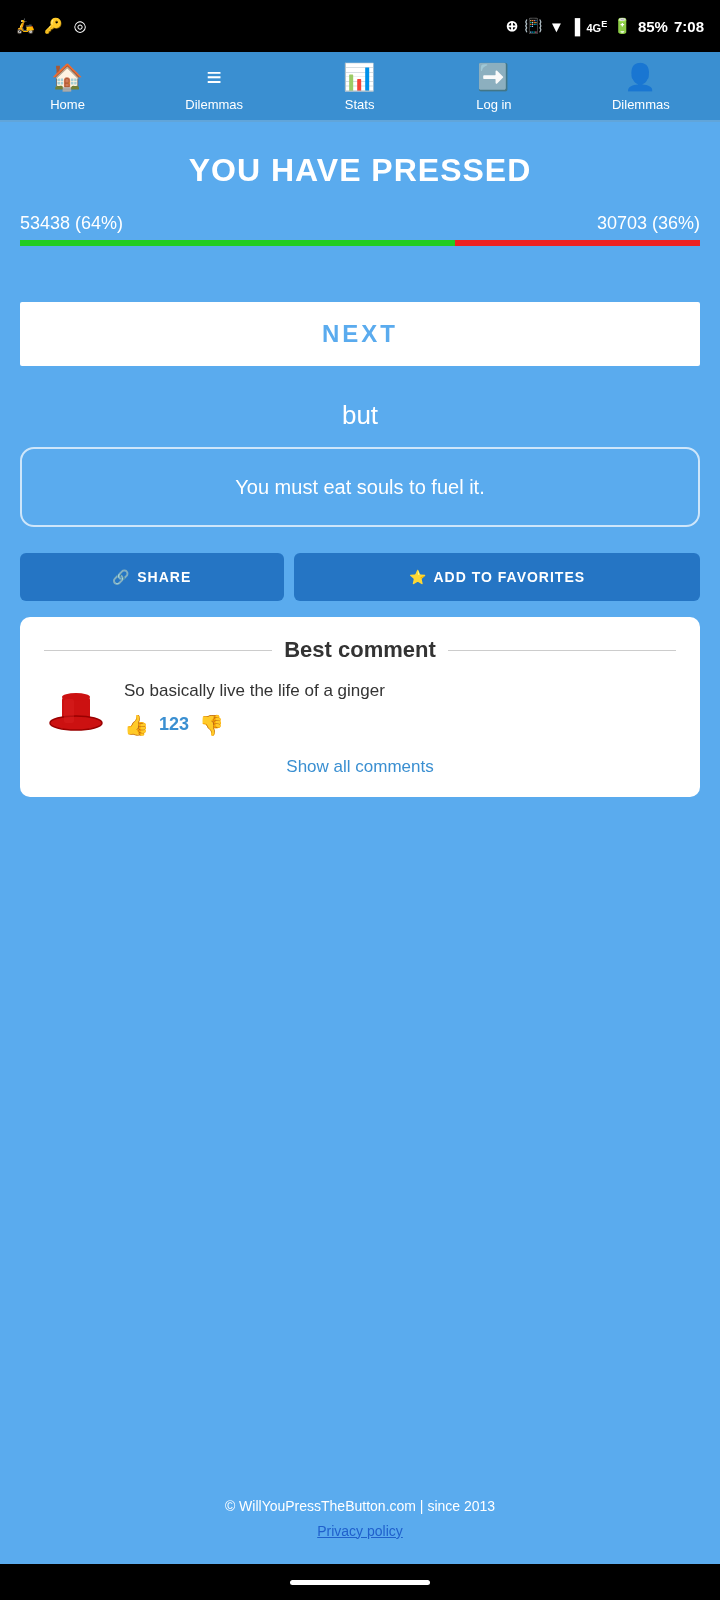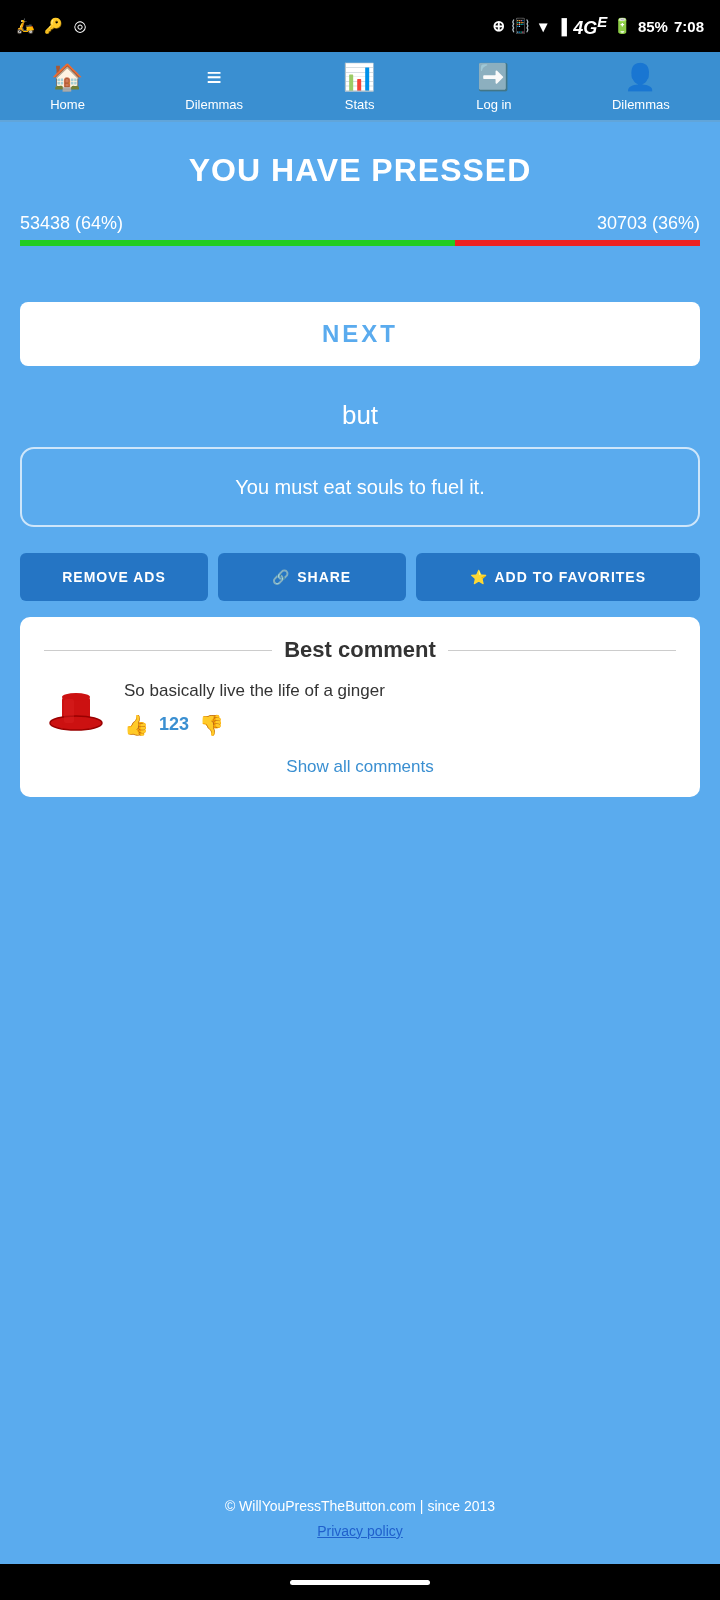--- a/index.html
+++ b/index.html
@@ -109,21 +109,21 @@
       line-height: 1.5;
     }
     .stats-green { color: #22cc22; }
     .stats-red { color: #ee3333; }
 
     
     .next-btn {
       background: #fff;
       color: #5aabee;
       border: none;
-      border-radius: 8px;
+      border-radius: 2px;
       padding: 18px 0;
       width: 100%;
       max-width: 680px;
       font-size: 24px;
       font-weight: 700;
       letter-spacing: 3px;
       cursor: pointer;
       margin: 24px 0;
     }
 
@@ -329,21 +329,21 @@
   <div class="status-left">
     <span>🛵</span>
     <span>🔑</span>
     <span>◎</span>
   </div>
   <div class="status-right">
     <span>⊕</span>
     <span>📳</span>
     <span>▼</span>
     <span>▐</span>
-    <span style="font-size:18px;font-weight:700;font-style:italic;">4G<sup>E</sup></span>
+    <span style="font-size:11px;font-weight:700;">4G<sup>E</sup></span>
     <span>🔋</span>
     <span>85%</span>
     <span>7:08</span>
   </div>
 </div>
 
 <nav class="nav-bar">
   <div class="nav-item">
     <span class="nav-icon">🏠</span>
     <span>Home</span>
@@ -392,21 +392,20 @@
   <button class="next-btn">NEXT</button>
 
 
   <div class="but-text">but</div>
 
   <div class="dilemma-box">
     <span>You must eat souls to fuel it.</span>
   </div>
 
   <div class="action-buttons">
-    <button class="btn-remove-ads">REMOVE ADS</button>
     <button class="btn-share">
       <span>🔗</span>
       <span>SHARE</span>
     </button>
     <button class="btn-favorites">
       <span>⭐</span>
       <span>ADD TO FAVORITES</span>
     </button>
   </div>
 

